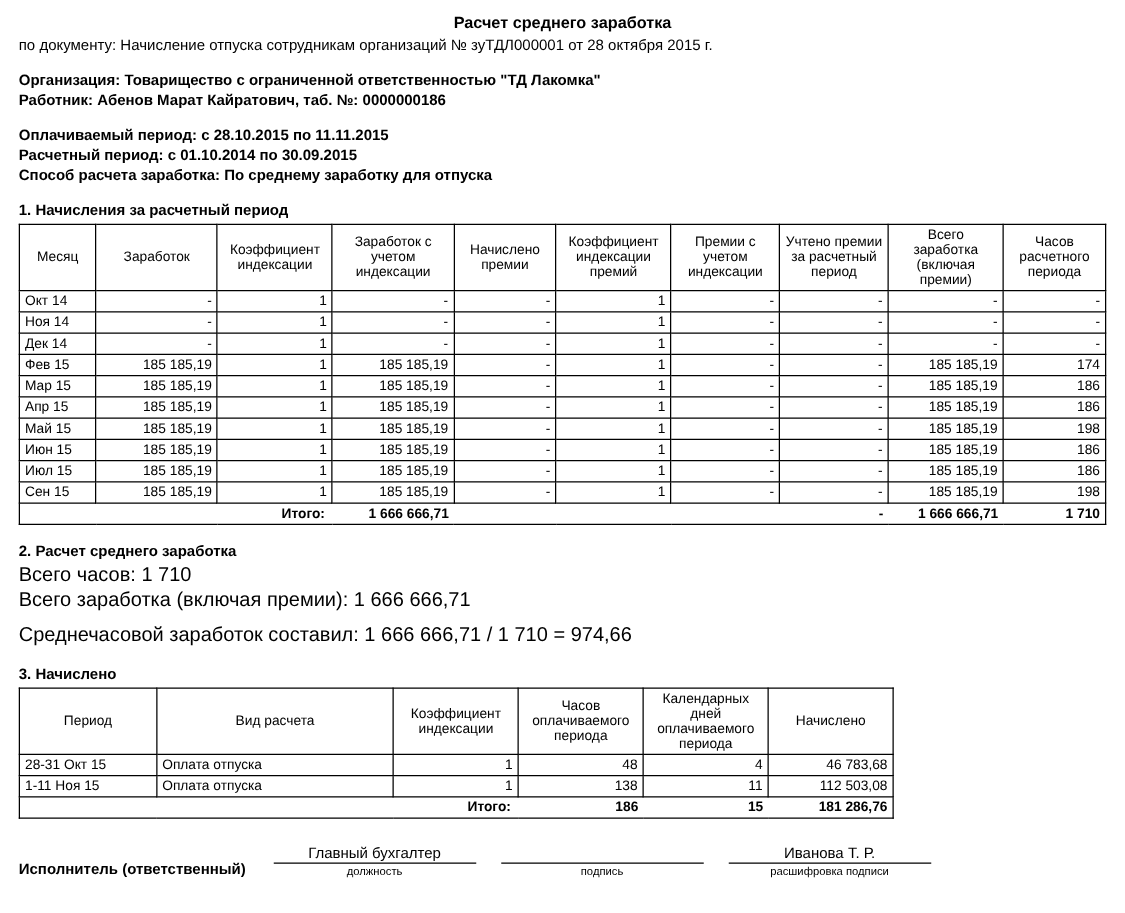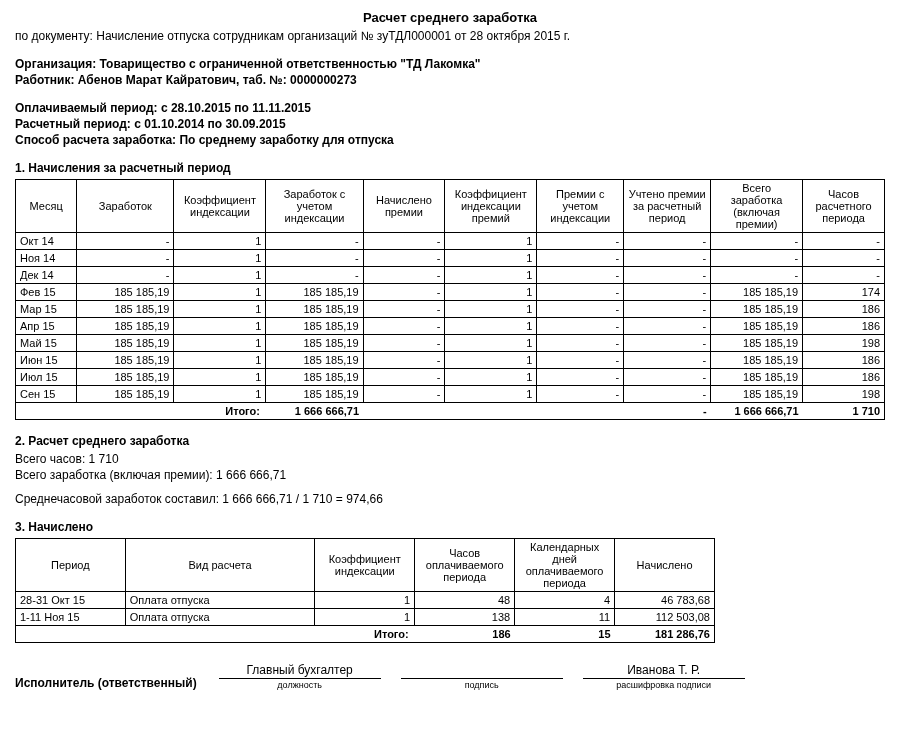--- a/index.html
+++ b/index.html
@@ -50,21 +50,21 @@
     font-weight: bold;
   }
   .totals-row td.br { border-right: 1px solid #000; }
   .totals-row td.bl { border-left: 1px solid #000; }
   .totals-label {
     text-align: right;
     padding-right: 6px;
   }
   .calc-block {
     margin-top: 10px;
-    font-size: 12px;
+    font-size: 16px;
   }
   .calc-block div { margin: 2px 0; }
   .table2 { width: 700px; }
   .sign-row {
     display: flex;
     align-items: flex-end;
     margin-top: 20px;
     font-size: 12px;
   }
   .sign-label {
@@ -95,21 +95,21 @@
 
 <div class="line">
   <span>по документу: </span><span>Начисление отпуска сотрудникам организаций № зуТДЛ000001 от 28 октября 2015 г.</span>
 </div>
 
 <div class="info-block">
   <div class="line">
     <span class="bold">Организация: </span><span class="bold">Товарищество с ограниченной ответственностью "ТД Лакомка"</span>
   </div>
   <div class="line">
-    <span class="bold">Работник: </span><span class="bold">Абенов Марат Кайратович, таб. №: 0000000273</span>
+    <span class="bold">Работник: </span><span class="bold">Абенов Марат Кайратович, таб. №: 0000000186</span>
   </div>
 </div>
 
 <div class="gap"></div>
 
 <div class="line">
   <span class="bold">Оплачиваемый период: </span><span class="bold">с 28.10.2015 по 11.11.2015</span>
 </div>
 <div class="line">
   <span class="bold">Расчетный период: </span><span class="bold">с 01.10.2014 по 30.09.2015</span>

